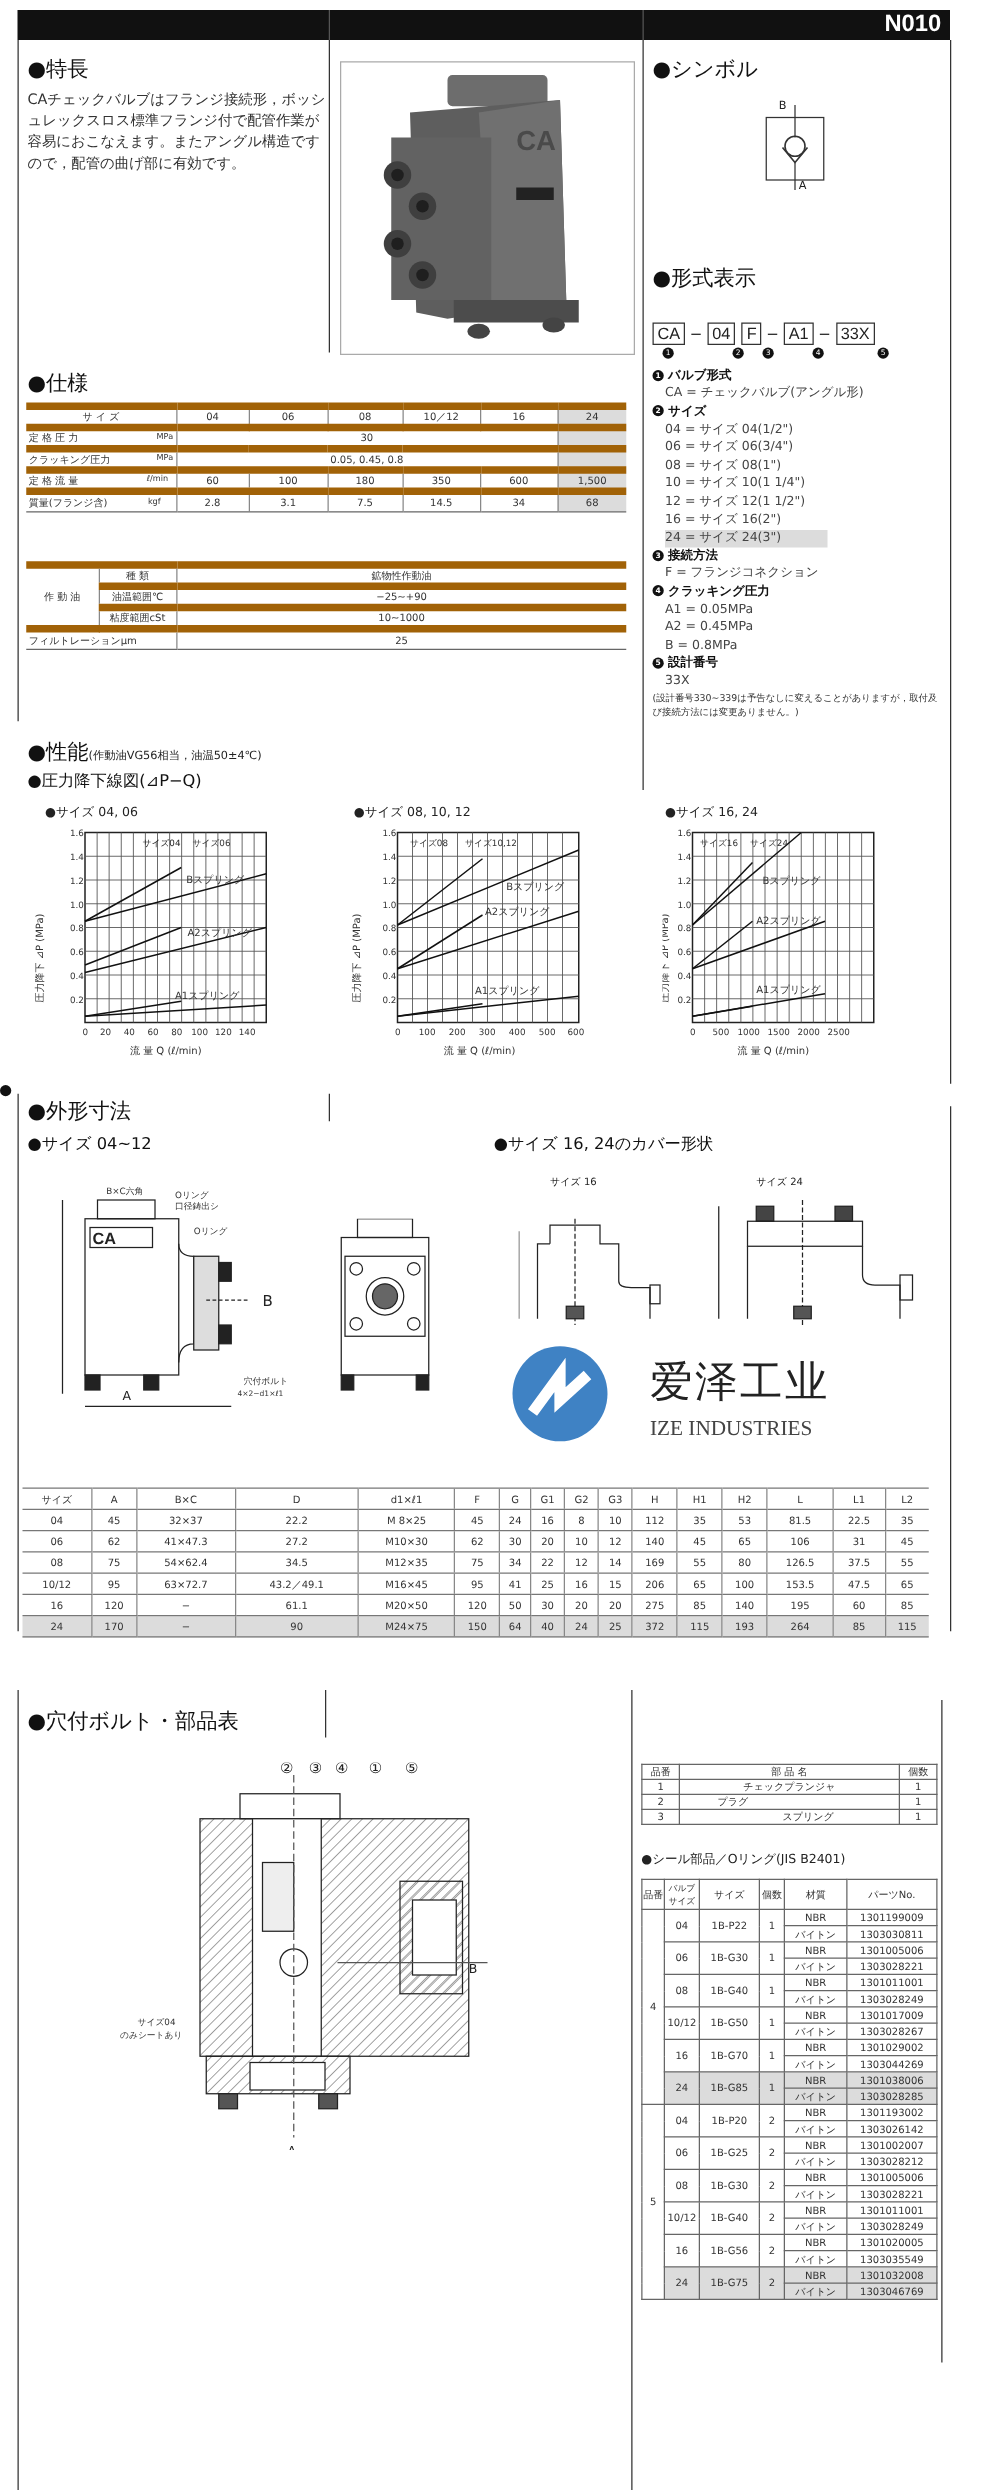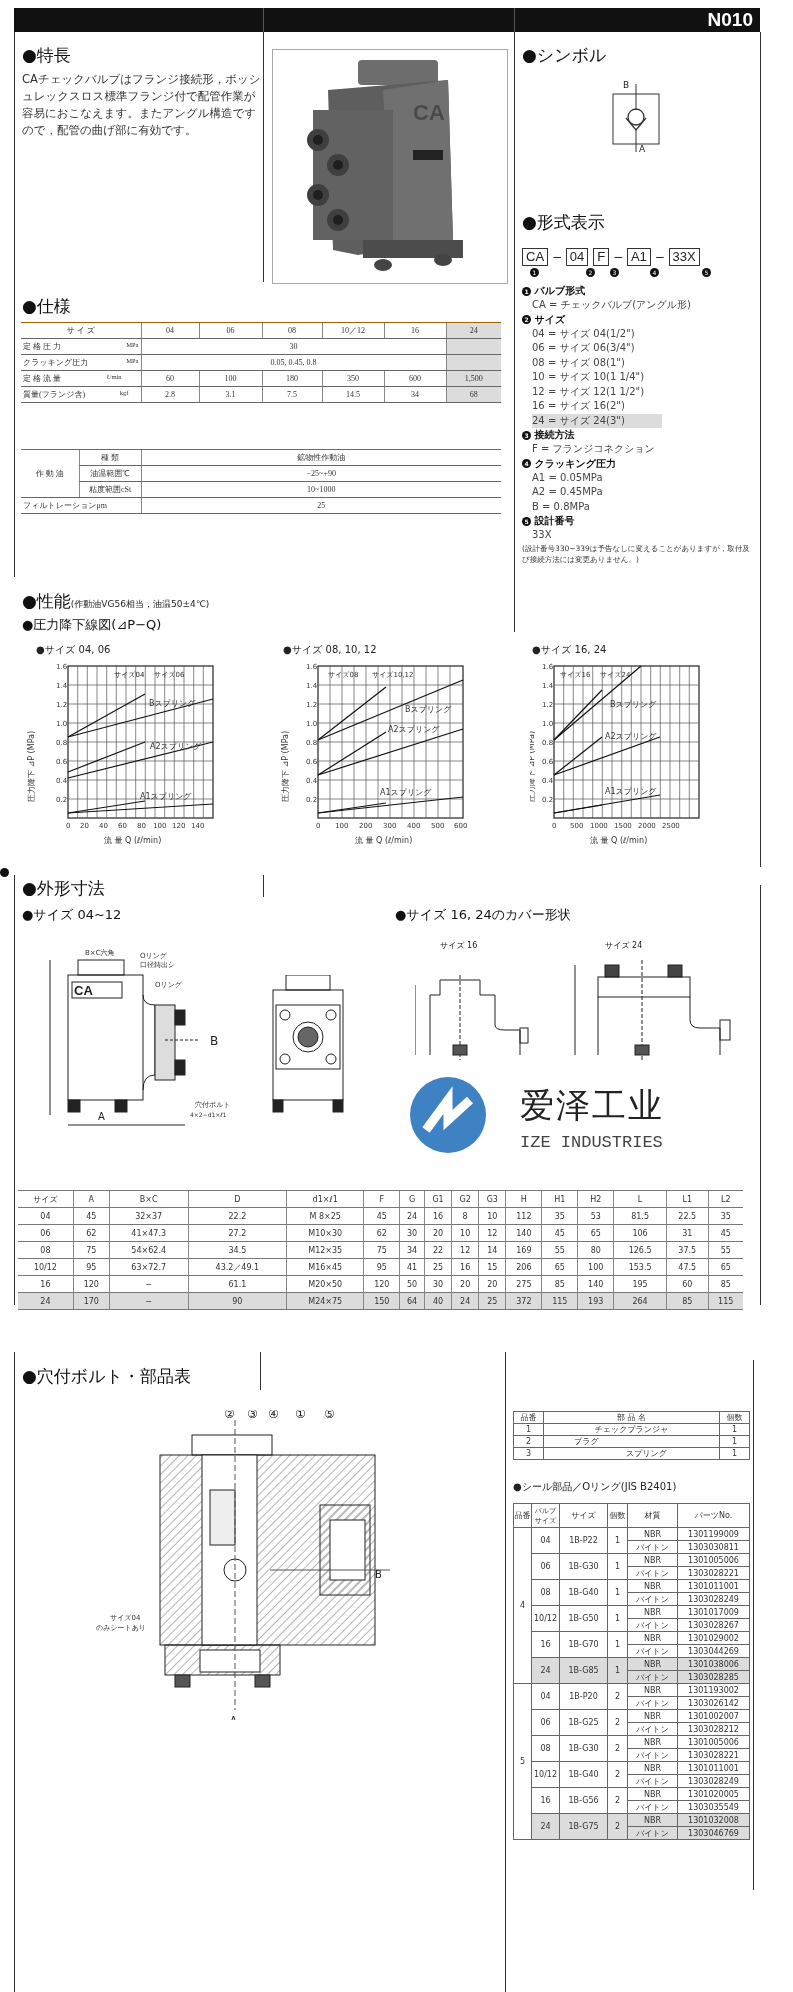--- a/index.html
+++ b/index.html
@@ -7,21 +7,21 @@
   .abs { position: absolute; }
   .vline { position: absolute; width: 1px; background: #333; }
   .header-bar { position: absolute; left: 14px; top: 8px; width: 746px; height: 24px; background: #111; }
   .header-code { position: absolute; right: 40px; top: 8px; color: #fff; font-weight: bold; font-size: 19px; line-height: 24px; font-family: "Liberation Sans", sans-serif; }
   .h-sec { font-size: 17px; color: #111; }
   .h-sec .dot { font-size: 17px; }
   .h-sub { font-size: 13px; color: #111; }
   .body-txt { font-size: 11.5px; line-height: 17px; color: #333; }
   .bul { font-size: 10.5px; line-height: 15px; color: #333; }
   table { border-collapse: collapse; }
-  .spec td { border-top: 1px solid #a16207; border-bottom: 1px solid #666; font-size: 8px; height: 16px; text-align: center; color: #333; font-family: Liberation Serif, serif; }
+  .spec td { border-top: 6px solid #a16207; border-bottom: 1px solid #666; font-size: 8px; height: 16px; text-align: center; color: #333; }
   .spec td + td { border-left: 1px solid #888; }
   .spec td.lbl { text-align: left; padding-left: 2px; }
   .shade { background: #dcdcdc; }
   .dim td { border-top: 1px solid #777; border-bottom: 1px solid #777; font-size: 8px; height: 17px; text-align: center; color: #333; }
   .dim td + td { border-left: 1px solid #888; }
   .parts td { border: 1px solid #666; font-size: 8px; text-align: center; color: #333; height: 11px; }
   .seal td { border: 1px solid #666; font-size: 8px; text-align: center; color: #333; }
   .seal td.sm { height: 13px; }
   .order-box { display: inline-block; border: 1px solid #333; padding: 0 3px; font-size: 13px; line-height: 16px; color: #222; font-family: "Liberation Sans", sans-serif; }
   .num-dot { display: inline-block; width: 9px; height: 9px; border-radius: 50%; background: #111; color: #fff; font-size: 6px; line-height: 9px; text-align: center; vertical-align: middle; }
@@ -79,21 +79,21 @@
     <circle cx="31" cy="37" r="8" fill="none" stroke="#333" stroke-width="1.3"></circle>
     <polyline points="21,38 31,50 41,38" fill="none" stroke="#333" stroke-width="1.3"></polyline>
     <line x1="31" y1="50" x2="31" y2="72" stroke="#333"></line>
   </svg>
   <span class="abs" style="left:18px;top:0;font-size:9px">B</span>
   <span class="abs" style="left:34px;top:64px;font-size:9px">A</span>
 </div>
 
 <div class="abs" style="left:522px;top:211px;width:235px">
   <div class="h-sec"><span>●</span><span>形式表示</span></div>
-  <div style="margin-top:12px;white-space:nowrap">
+  <div style="margin-top:22px;white-space:nowrap">
     <span class="order-box">CA</span><span style="font-size:12px"> − </span><span class="order-box">04</span> <span class="order-box">F</span><span style="font-size:12px"> − </span><span class="order-box">A1</span><span style="font-size:12px"> − </span><span class="order-box">33X</span>
   </div>
   <div style="position:relative;height:14px">
     <span class="num-dot abs" style="left:8px;top:2px">1</span>
     <span class="num-dot abs" style="left:64px;top:2px">2</span>
     <span class="num-dot abs" style="left:88px;top:2px">3</span>
     <span class="num-dot abs" style="left:128px;top:2px">4</span>
     <span class="num-dot abs" style="left:180px;top:2px">5</span>
   </div>
   <div style="margin-top:4px">
@@ -137,21 +137,21 @@
     <td class="lbl"><span>定 格 圧 力</span><span style="float:right;font-size:6.5px;padding-right:2px">MPa</span></td>
     <td colspan="5">30</td>
     <td class="shade"></td>
   </tr>
   <tr>
     <td class="lbl"><span>クラッキング圧力</span><span style="float:right;font-size:6.5px;padding-right:2px">MPa</span></td>
     <td colspan="5">0.05, 0.45, 0.8</td>
     <td class="shade"></td>
   </tr>
   <tr>
-    <td class="lbl"><span>定 格 流 量</span><span style="float:right;font-size:6.5px;padding-right:19px">ℓ/min</span></td>
+    <td class="lbl"><span>定 格 流 量</span><span style="float:right;font-size:6.5px;padding-right:6px">ℓ/min</span></td>
     <td>60</td>
     <td>100</td>
     <td>180</td>
     <td>350</td>
     <td>600</td>
     <td class="shade">1,500</td>
   </tr>
   <tr>
     <td class="lbl"><span>質量(フランジ含)</span><span style="float:right;font-size:6.5px;padding-right:12px">kgf</span></td>
     <td>2.8</td>
@@ -455,21 +455,21 @@
   </svg>
 </div>
 
 <div class="abs" style="left:408px;top:1075px;width:80px;height:80px">
   <svg width="80" height="80" viewBox="0 0 80 80">
     <circle cx="40" cy="40" r="38" fill="#3f82c4"></circle>
     <path d="M18 55 L40 25 L40 45 L62 25" stroke="#fff" stroke-width="9" fill="none"></path>
   </svg>
 </div>
 <div class="abs" style="left:520px;top:1083px;font-size:34px;color:#222;letter-spacing:2px">爱泽工业</div>
-<div class="abs" style="left:520px;top:1133px;font-size:17px;color:#444;font-family:Liberation Mono, monospace">IZE INDUSTRIES</div>
+<div class="abs" style="left:520px;top:1133px;font-size:17px;color:#444;font-family:Liberation Serif, serif">IZE INDUSTRIES</div>
 
 <table class="dim abs" style="left:18px;top:1190px;width:725px">
   <tbody>
       <tr>
     <td>サイズ</td>
         <td>A</td>
         <td>B×C</td>
         <td>D</td>
         <td>d1×ℓ1</td>
         <td>F</td>

